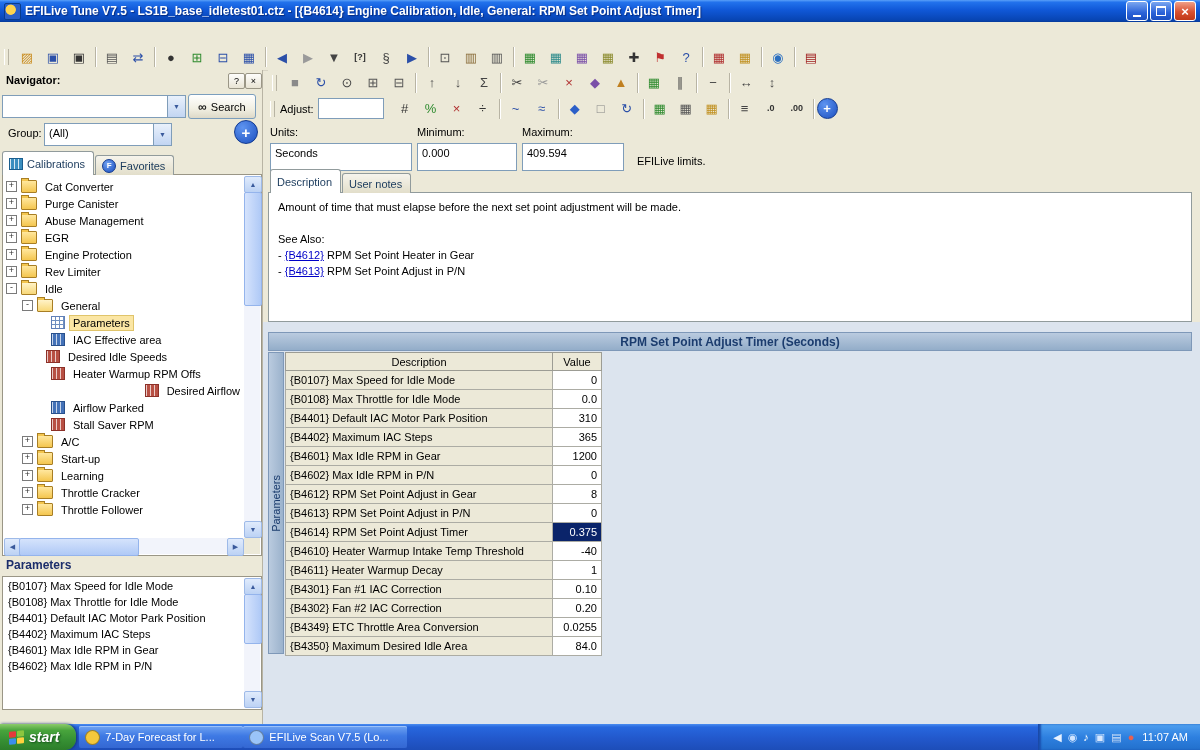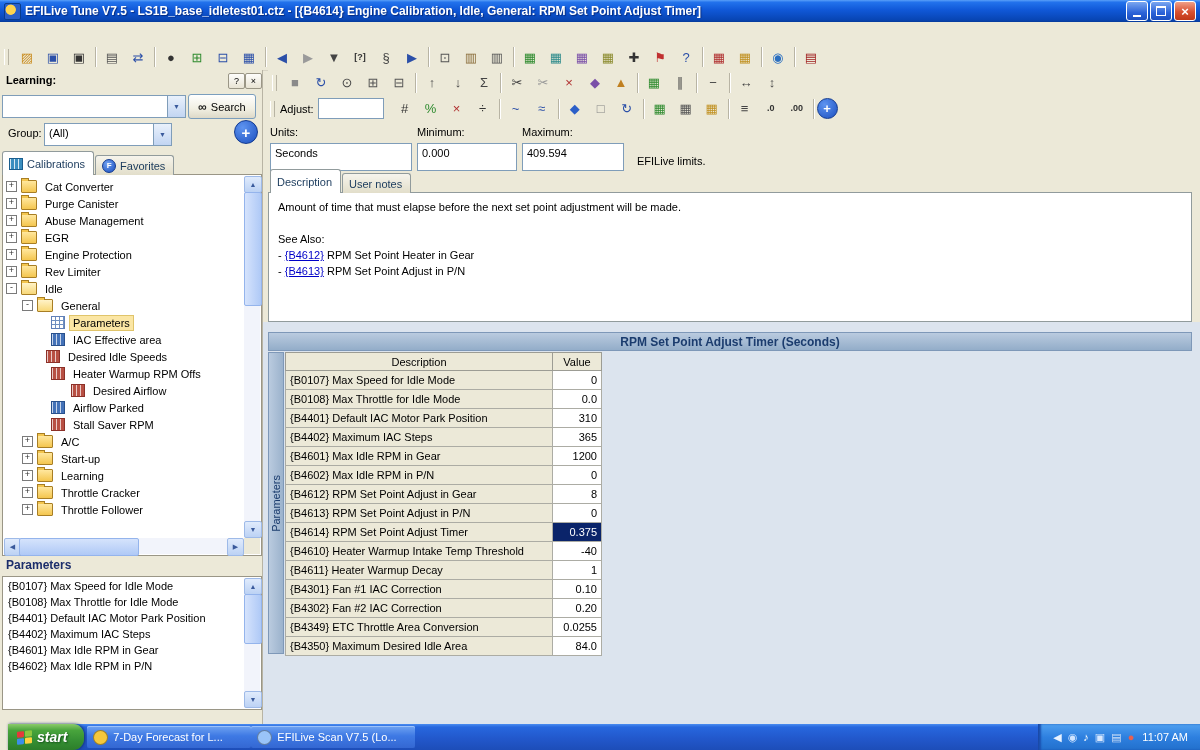--- a/index.html
+++ b/index.html
@@ -138,21 +138,21 @@
 
   .cal-table{position:absolute;top:352px;left:285px;border-collapse:collapse;background:#fff;font-size:11px;}
   .cal-table th{background:#ECE9D8;border:1px solid #9C9C94;font-weight:normal;height:17px;padding:0 4px;text-align:center;}
   .cal-table td{border:1px solid #ACACA4;height:18px;padding:0 4px;}
   .cal-table .hdesc{width:258px;} .cal-table .hval{width:40px;}
   td.tdesc{background:#ECE9D8;}
   td.tval{text-align:right;background:#fff;}
   td.tval.sel{background:#0A246A;color:#fff;}
 
   
-  .taskbar{position:absolute;bottom:0;left:8px;right:0;height:26px;display:flex;align-items:center;
+  .taskbar{position:absolute;bottom:0;left:0;right:0;height:26px;display:flex;align-items:center;
     background:linear-gradient(180deg,#4A8CF0 0%,#2767DE 12%,#2258CC 55%,#1D4DB8 100%);}
   .start-btn{height:26px;display:flex;align-items:center;gap:5px;padding:0 17px 0 9px;border-radius:0 11px 11px 0;
     background:linear-gradient(180deg,#8CCB6A 0%,#48A43C 25%,#379134 60%,#2C7E2A 100%);box-shadow:1px 0 3px #14306E;
     color:#fff;font-size:14px;font-weight:bold;font-style:italic;text-shadow:1px 1px 2px #14501A;flex:0 0 auto;}
   .flag{display:grid;grid-template-columns:7px 7px;grid-template-rows:6px 6px;gap:1px;transform:skewY(-6deg);}
   .flag span{border-radius:1px;}
   .f1{background:#E5393B;} .f2{background:#8CC63F;} .f3{background:#3B8EEA;} .f4{background:#FFD23E;}
   .task-items{display:flex;gap:0;margin-left:3px;}
   .task-btn{width:152px;height:22px;border-radius:2px;color:#fff;display:flex;align-items:center;gap:5px;padding:0 6px;
     overflow:hidden;white-space:nowrap;background:linear-gradient(180deg,#6FA3F2 0%,#3E79E4 45%,#3467D2 100%);
@@ -512,21 +512,21 @@
           <td class="tval">0.0255</td>
         </tr>
         <tr class="trow">
           <td class="tdesc">{B4350} Maximum Desired Idle Area</td>
           <td class="tval">84.0</td>
         </tr>
       </tbody>
   </table>
 
   <div class="left-panel">
-    <span class="nav-header">Learning:</span>
+    <span class="nav-header">Navigator:</span>
     <span class="small-btn nav-help">?</span>
     <span class="small-btn nav-close">×</span>
 
     <span class="combo nav-combo">
       <span class="combo-text"></span>
       <span class="combo-arrow">▼</span>
     </span>
     <span class="search-btn">
       <span class="binoculars-icon">∞</span>
       <span>Search</span>
@@ -596,21 +596,21 @@
           <div class="tree-row" style="padding-left: 29px;">
             <span class="expand-spacer"></span>
             <span class="ticon map-red"></span>
             <span class="tlabel">Desired Idle Speeds</span>
           </div>
           <div class="tree-row" style="padding-left: 34px;">
             <span class="expand-spacer"></span>
             <span class="ticon map-red"></span>
             <span class="tlabel">Heater Warmup RPM Offs</span>
           </div>
-          <div class="tree-row" style="padding-left: 54px;">
+          <div class="tree-row" style="padding-left: 54px; justify-content: flex-end;">
             <span class="expand-spacer"></span>
             <span class="ticon map-red"></span>
             <span class="tlabel">Desired Airflow</span>
           </div>
           <div class="tree-row" style="padding-left: 34px;">
             <span class="expand-spacer"></span>
             <span class="ticon map-blue"></span>
             <span class="tlabel">Airflow Parked</span>
           </div>
           <div class="tree-row" style="padding-left: 34px;">

